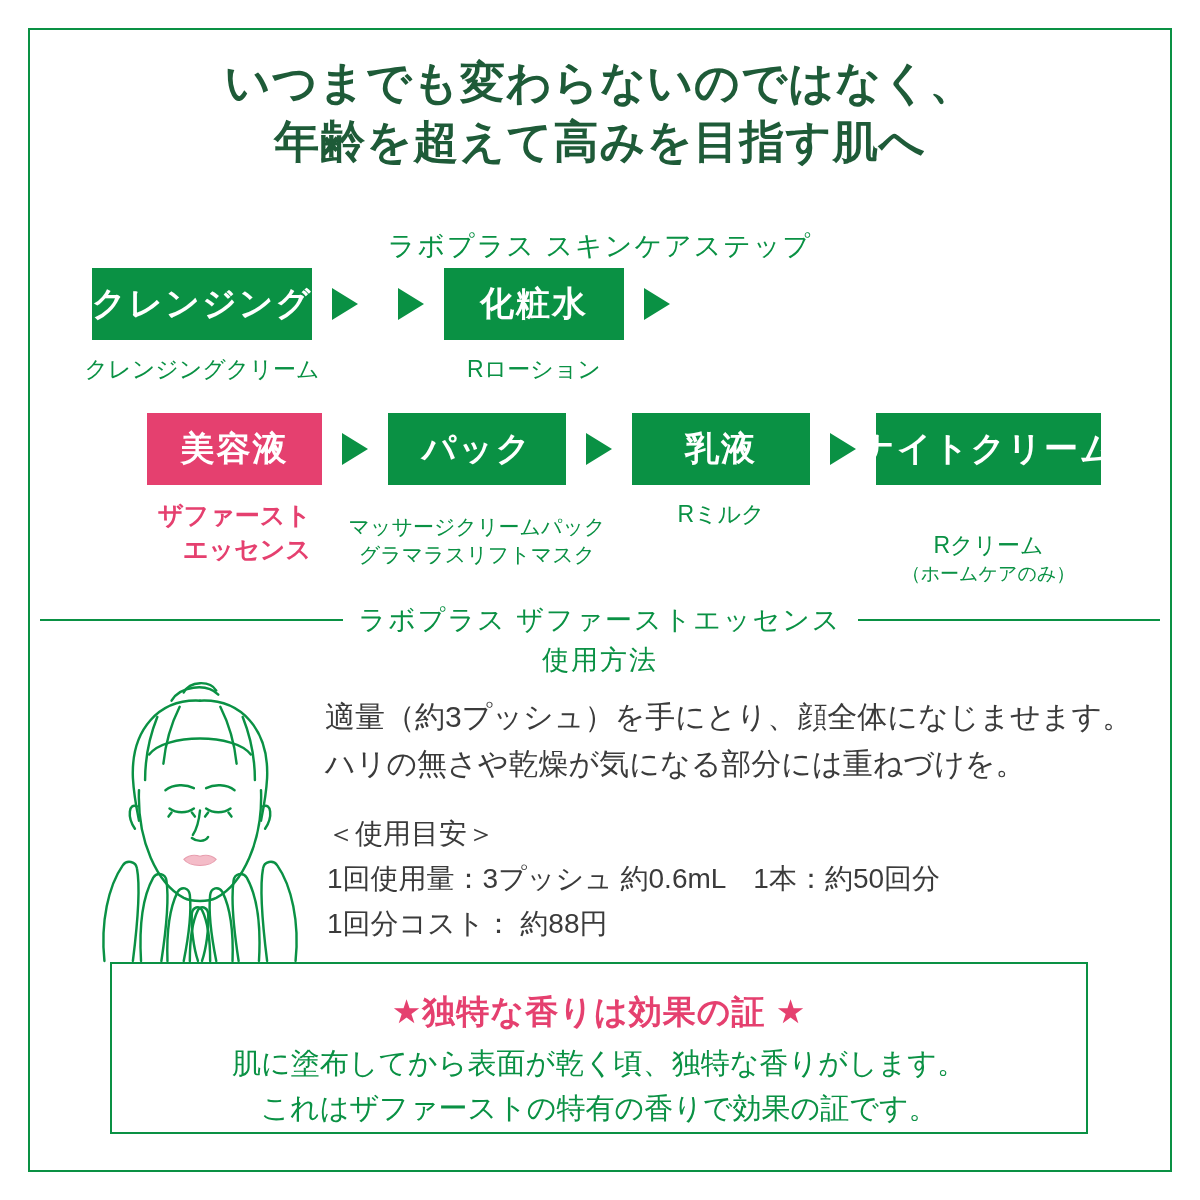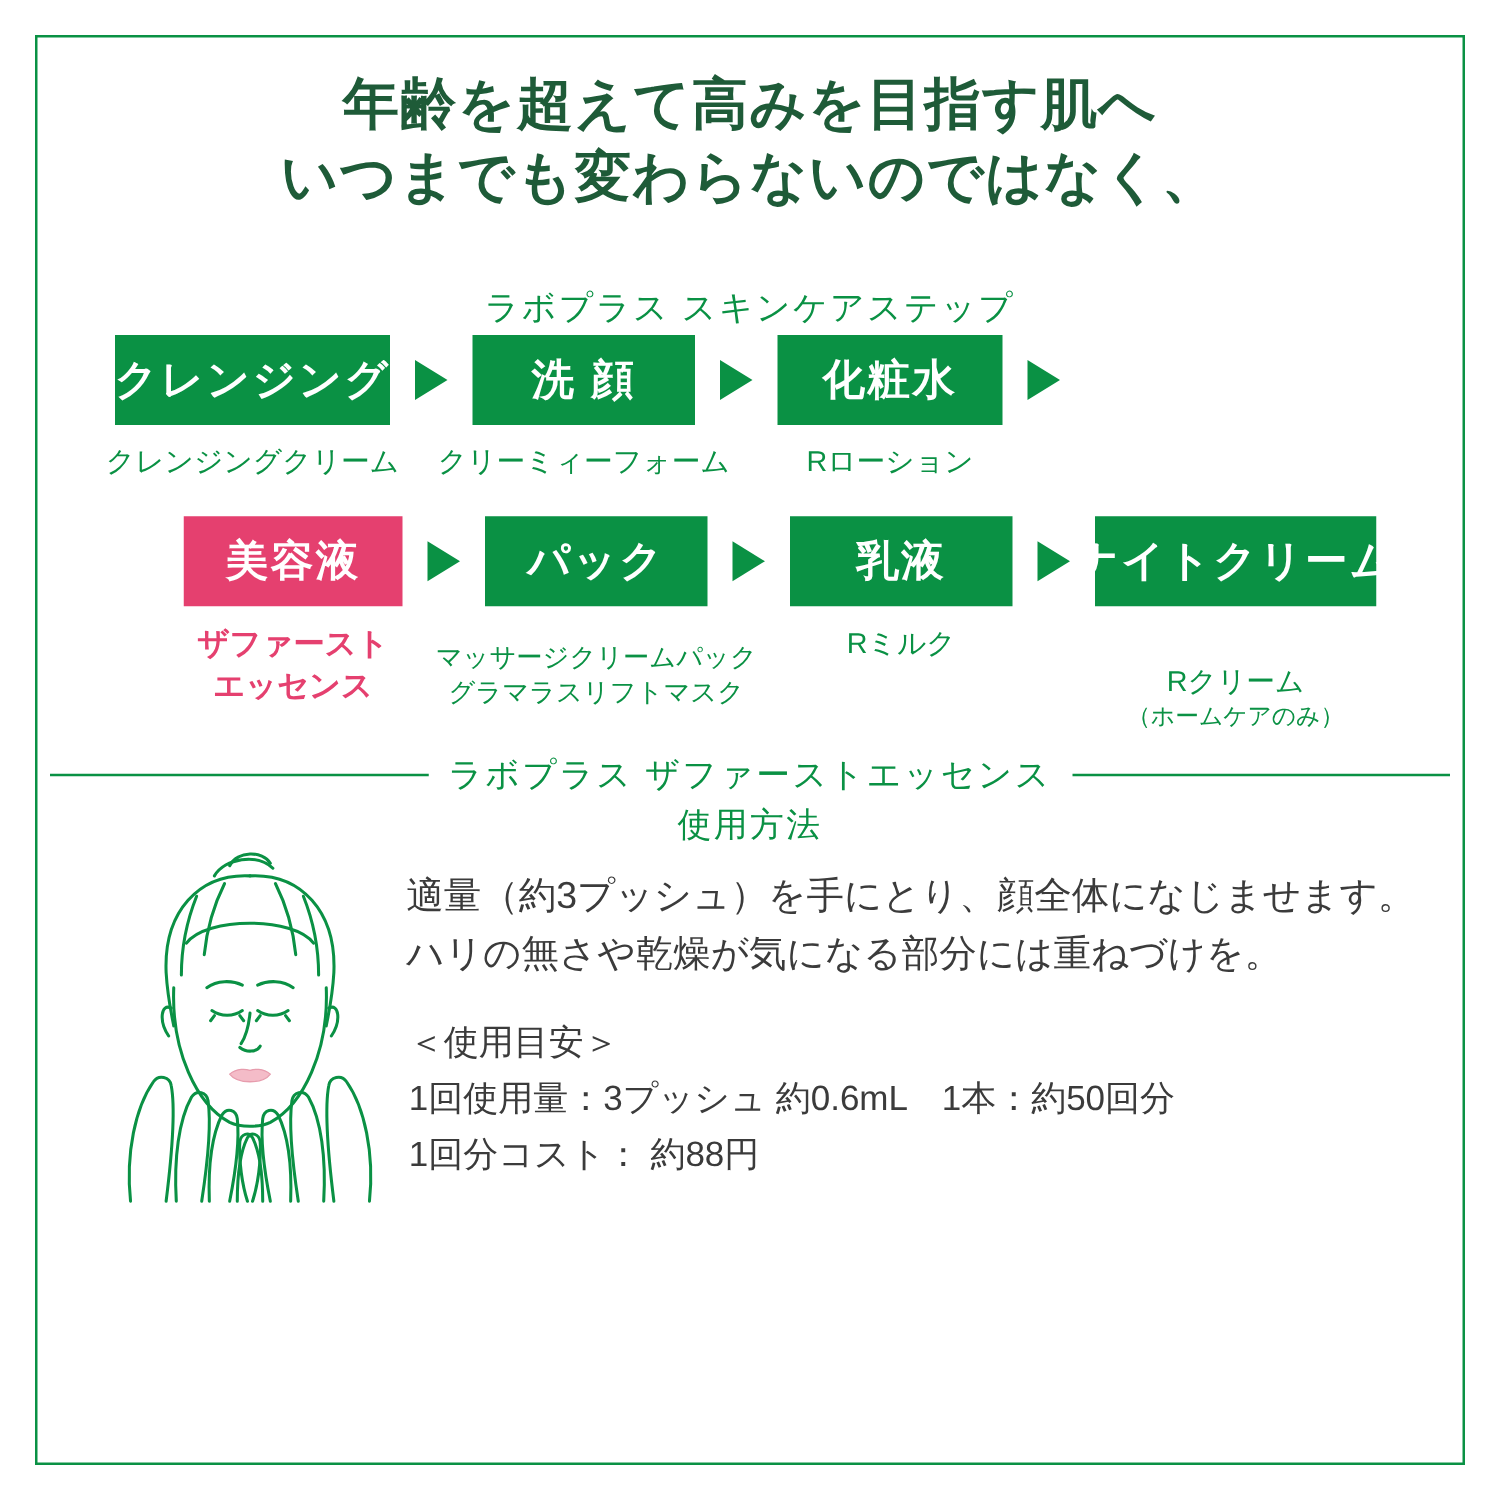--- a/index.html
+++ b/index.html
@@ -41,21 +41,21 @@
   .arrow{
     width:0;height:0;border-left:26px solid var(--green);
     border-top:16px solid transparent;border-bottom:16px solid transparent;
     margin:20px 20px 0 20px;flex:none;
   }
   .step-label{
     position:absolute;top:86px;left:50%;transform:translateX(-50%);
     width:max-content;text-align:center;white-space:pre-line;
     font-size:23px;line-height:1.35;color:var(--green);
   }
-  .lbl-pink{color:var(--pink);font-weight:bold;font-size:25px;}
+  .lbl-pink{color:var(--pink);font-weight:bold;font-size:25px;text-align:right;}
   .lbl-sm{font-size:21px;margin-top:14px;}
   .sub-label{display:block;font-size:19px;}
   .usage-body{
     position:absolute;left:325px;top:694px;right:48px;
     font-size:30px;line-height:1.55;color:var(--text);
   }
   .usage-guide{
     position:absolute;left:327px;top:812px;right:60px;
     font-size:28px;line-height:1.6;color:var(--text);
   }
@@ -70,40 +70,36 @@
   .note-line{font-size:29px;line-height:1.55;color:var(--green);margin-top:6px;}
   .note-line + .note-line{margin-top:0;}
 </style>
 </head>
 <body>
 
 <div class="page">
   <div class="frame"></div>
 
   <div class="heading">
+    <div>いつまでも変わらないのではなく、</div>
     <div>年齢を超えて高みを目指す肌へ</div>
-    <div>いつまでも変わらないのではなく、</div>
   </div>
 
   <div class="section-title-row" style="top:210px;flex-direction:column;">
     <span class="rule"></span>
     <span class="section-title">ラボプラス スキンケアステップ</span>
     <span class="rule"></span>
   </div>
 
   <div class="flow-row" style="left:80px;top:268px;">
     <div class="step" style="width:220px;">
       <div class="step-box bg-green">クレンジング</div>
       <div class="step-label">クレンジングクリーム</div>
     </div>
     <div class="arrow"></div>
-    <div class="step" style="width:178px;">
-      <div class="step-box bg-green">洗 顔</div>
-      <div class="step-label">クリーミィーフォーム</div>
-    </div>
     <div class="arrow"></div>
     <div class="step" style="width:180px;">
       <div class="step-box bg-green">化粧水</div>
       <div class="step-label">Rローション</div>
     </div>
     <div class="arrow"></div>
   </div>
 
   <div class="flow-row" style="left:135px;top:413px;">
     <div class="step" style="width:175px;">
@@ -185,13 +181,18 @@
     <div>適量（約3プッシュ）を手にとり、顔全体になじませます。</div>
     <div>ハリの無さや乾燥が気になる部分には重ねづけを。</div>
   </div>
 
   <div class="usage-guide">
     <div>＜使用目安＞</div>
     <div>1回使用量：3プッシュ 約0.6mL　1本：約50回分</div>
     <div>1回分コスト： 約88円</div>
   </div>
 
+  <div class="note-box">
+    <div class="note-title">★独特な香りは効果の証 ★</div>
+    <div class="note-line">肌に塗布してから表面が乾く頃、独特な香りがします。</div>
+    <div class="note-line">これはザファーストの特有の香りで効果の証です。</div>
+  </div>
 </div>
 
 </body></html>

